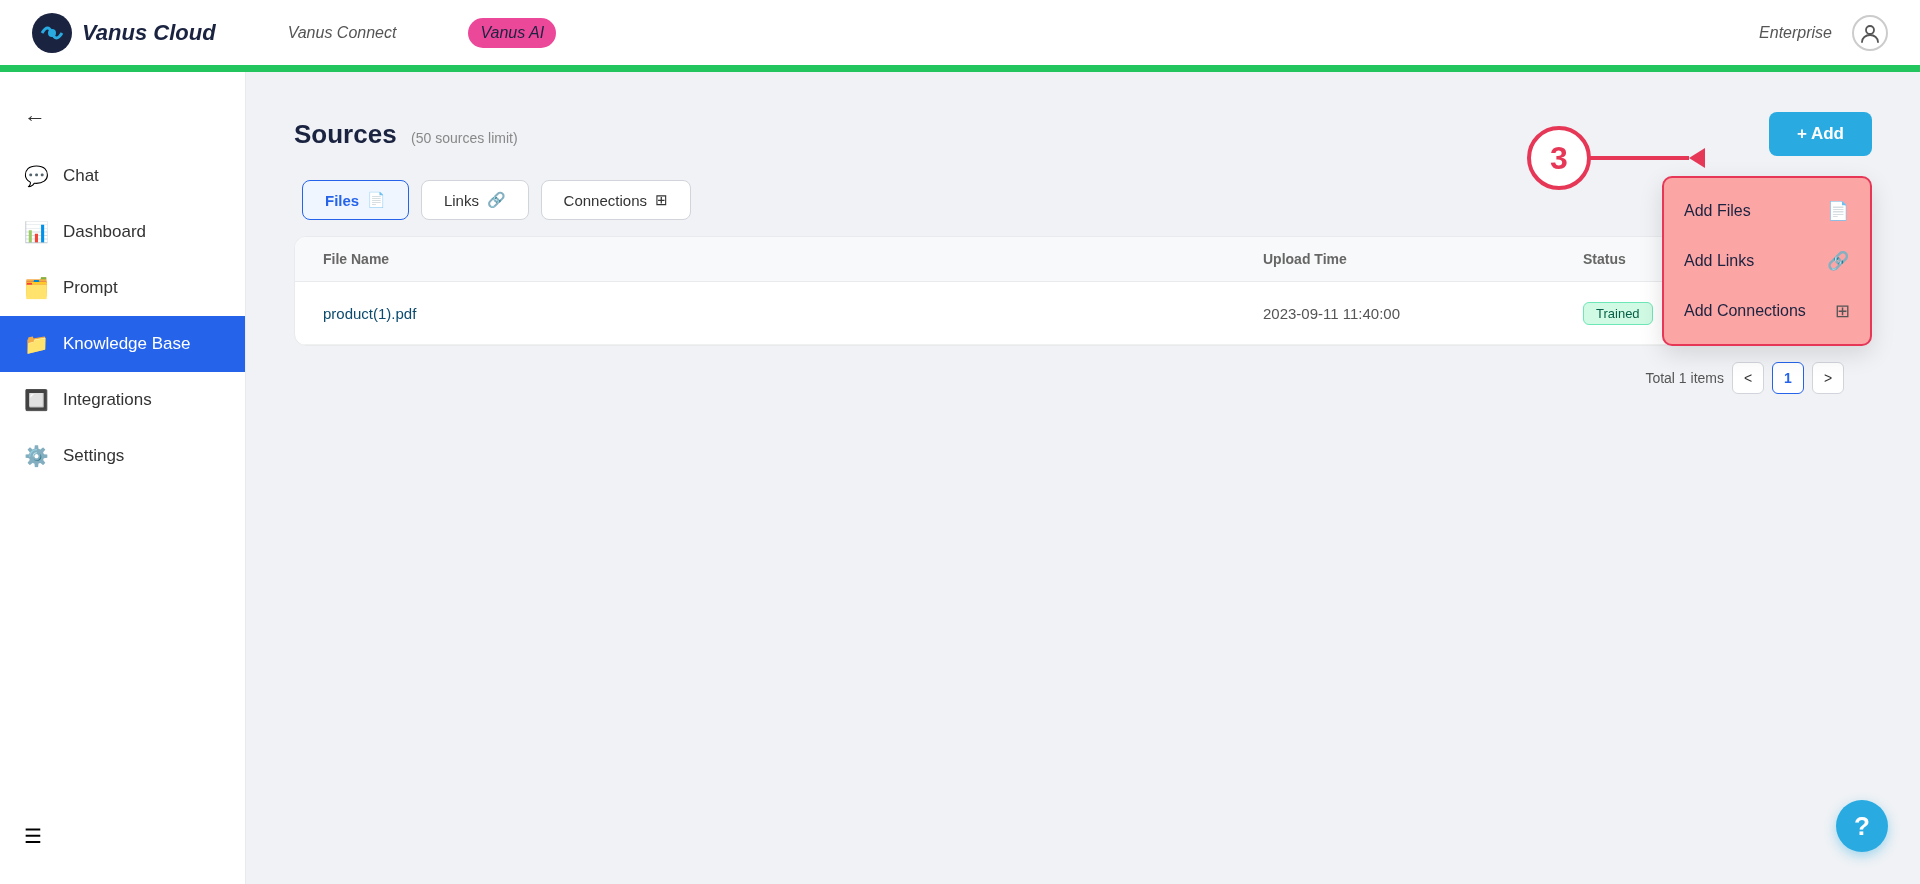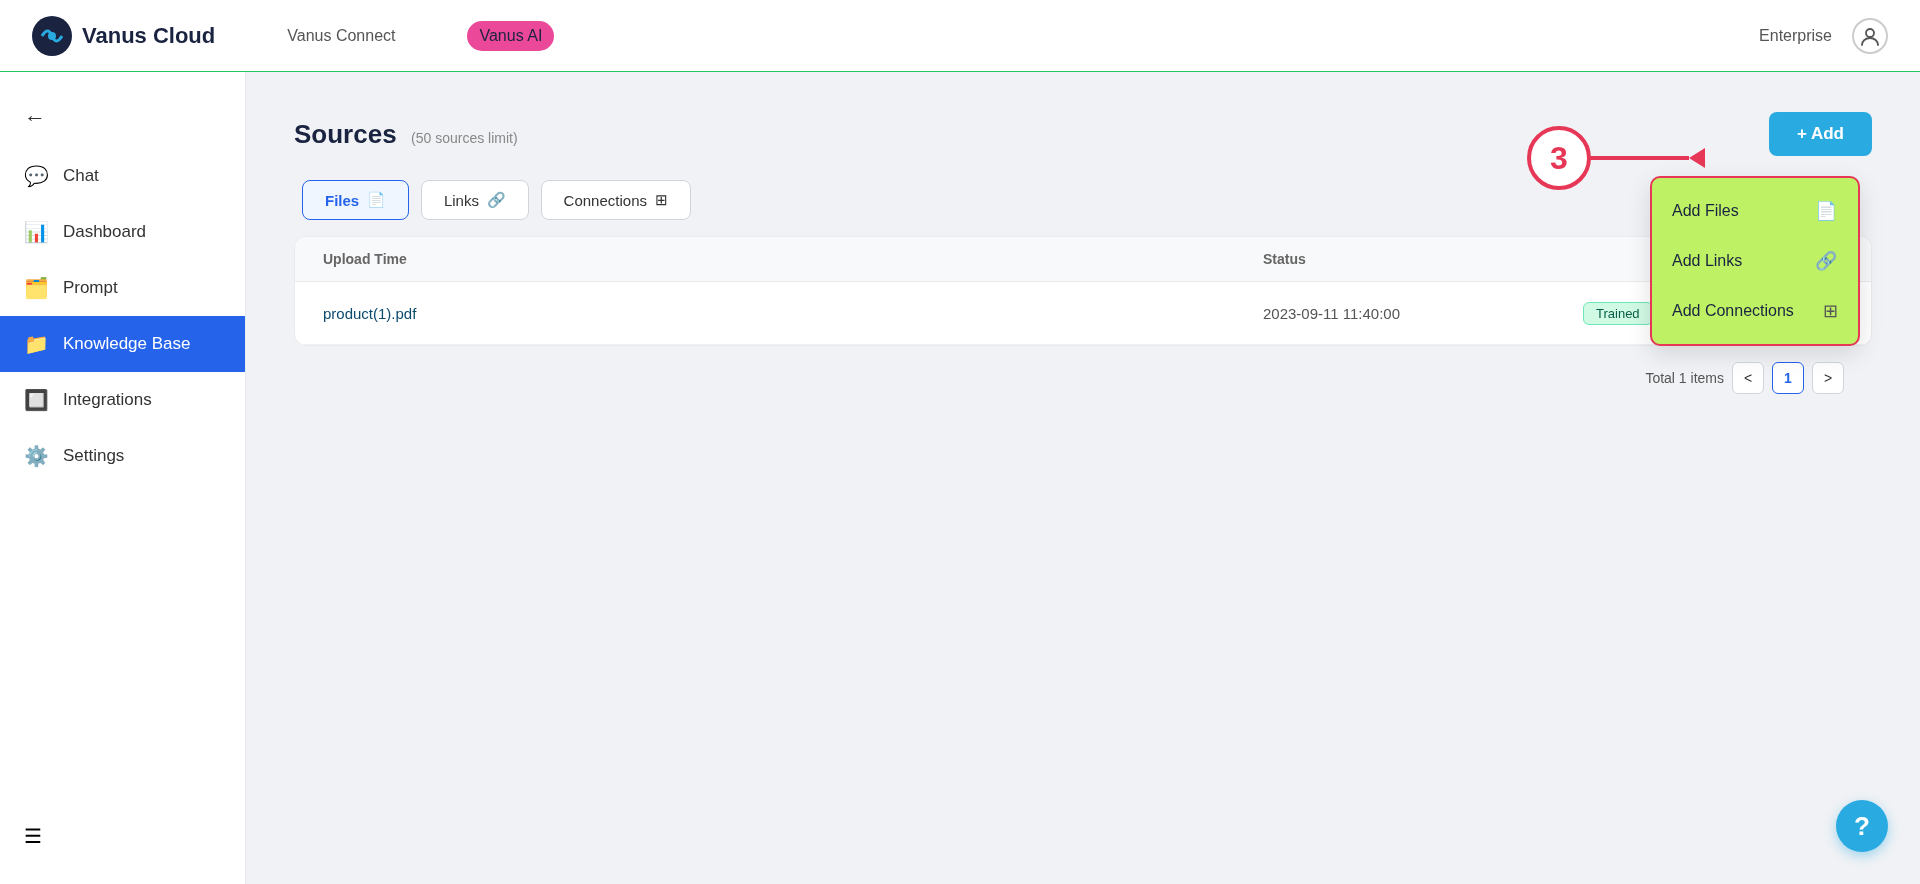--- a/index.html
+++ b/index.html
@@ -1,22 +1,22 @@
 <!DOCTYPE html>
 <html><head>
   <meta charset="utf-8">
   <style>
     * { margin: 0; padding: 0; box-sizing: border-box; }
     body { font-family: -apple-system, BlinkMacSystemFont, 'Segoe UI', sans-serif; background: #f0f2f5; width: 1920px; height: 884px; overflow: hidden; }
 
     
     .topnav {
       display: flex; align-items: center; background: #fff;
-      height: 72px; padding: 12px 32px; border-bottom: 1px solid #22c55e;
-      position: fixed; top: 0; left: 0; right: 0; z-index: 100;
+      height: 72px; padding: 12px 32px; border-bottom: 7px solid #22c55e;
+      position: fixed; top: 0; left: 0; right: 0; z-index: 100; font-style: italic;
     }
     .logo { display: flex; align-items: center; gap: 10px; margin-right: 60px; }
     .logo-icon { width: 40px; height: 40px; }
     .logo-text { font-size: 22px; font-weight: 700; color: #1a2340; }
     .nav-links { display: flex; gap: 60px; flex: 1; }
     .nav-link { font-size: 16px; color: #555; cursor: pointer; padding: 6px 12px; border-radius: 20px; }
     .nav-link.active { background: #ec4899; color: #1a2340; font-weight: 500; }
     .nav-right { display: flex; align-items: center; gap: 20px; margin-left: auto; }
     .enterprise-label { font-size: 16px; color: #555; }
     .user-icon { width: 36px; height: 36px; border-radius: 50%; border: 2px solid #ccc; display: flex; align-items: center; justify-content: center; cursor: pointer; }
@@ -96,21 +96,21 @@
     }
     .page-btn {
       width: 32px; height: 32px; border: 1px solid #d1d5db; border-radius: 6px;
       background: #fff; cursor: pointer; display: flex; align-items: center; justify-content: center;
       font-size: 14px; color: #333;
     }
     .page-btn.active { border-color: #2563eb; color: #2563eb; font-weight: 600; }
 
     
     .dropdown-menu {
-      position: absolute; top: 64px; right: 12px; background: #bef264;
+      position: absolute; top: 64px; right: 0; background: #fca5a5;
       border: 2px solid #e63757; border-radius: 10px; min-width: 210px;
       box-shadow: 0 8px 24px rgba(0,0,0,0.12); z-index: 200;
       padding: 8px 0;
     }
     .dropdown-item {
       display: flex; align-items: center; justify-content: space-between;
       padding: 14px 20px; font-size: 16px; color: #1a2340; cursor: pointer;
     }
     .dropdown-icon { font-size: 18px; color: #555; }
 
@@ -250,20 +250,21 @@
       <span>🔗</span>
     </button>
     <button class="tab-btn">
       <span>Connections</span>
       <span>⊞</span>
     </button>
   </div>
 
   <div class="table-wrap">
     <div class="table-header">
+      <span>File Name</span>
       <span>Upload Time</span>
       <span>Status</span>
       <span></span>
     </div>
     <div class="table-row">
       <a class="file-link" href="#">product(1).pdf</a>
       <span class="upload-time">2023-09-11 11:40:00</span>
       <span>
         <span class="status-badge">Trained</span>
       </span>

